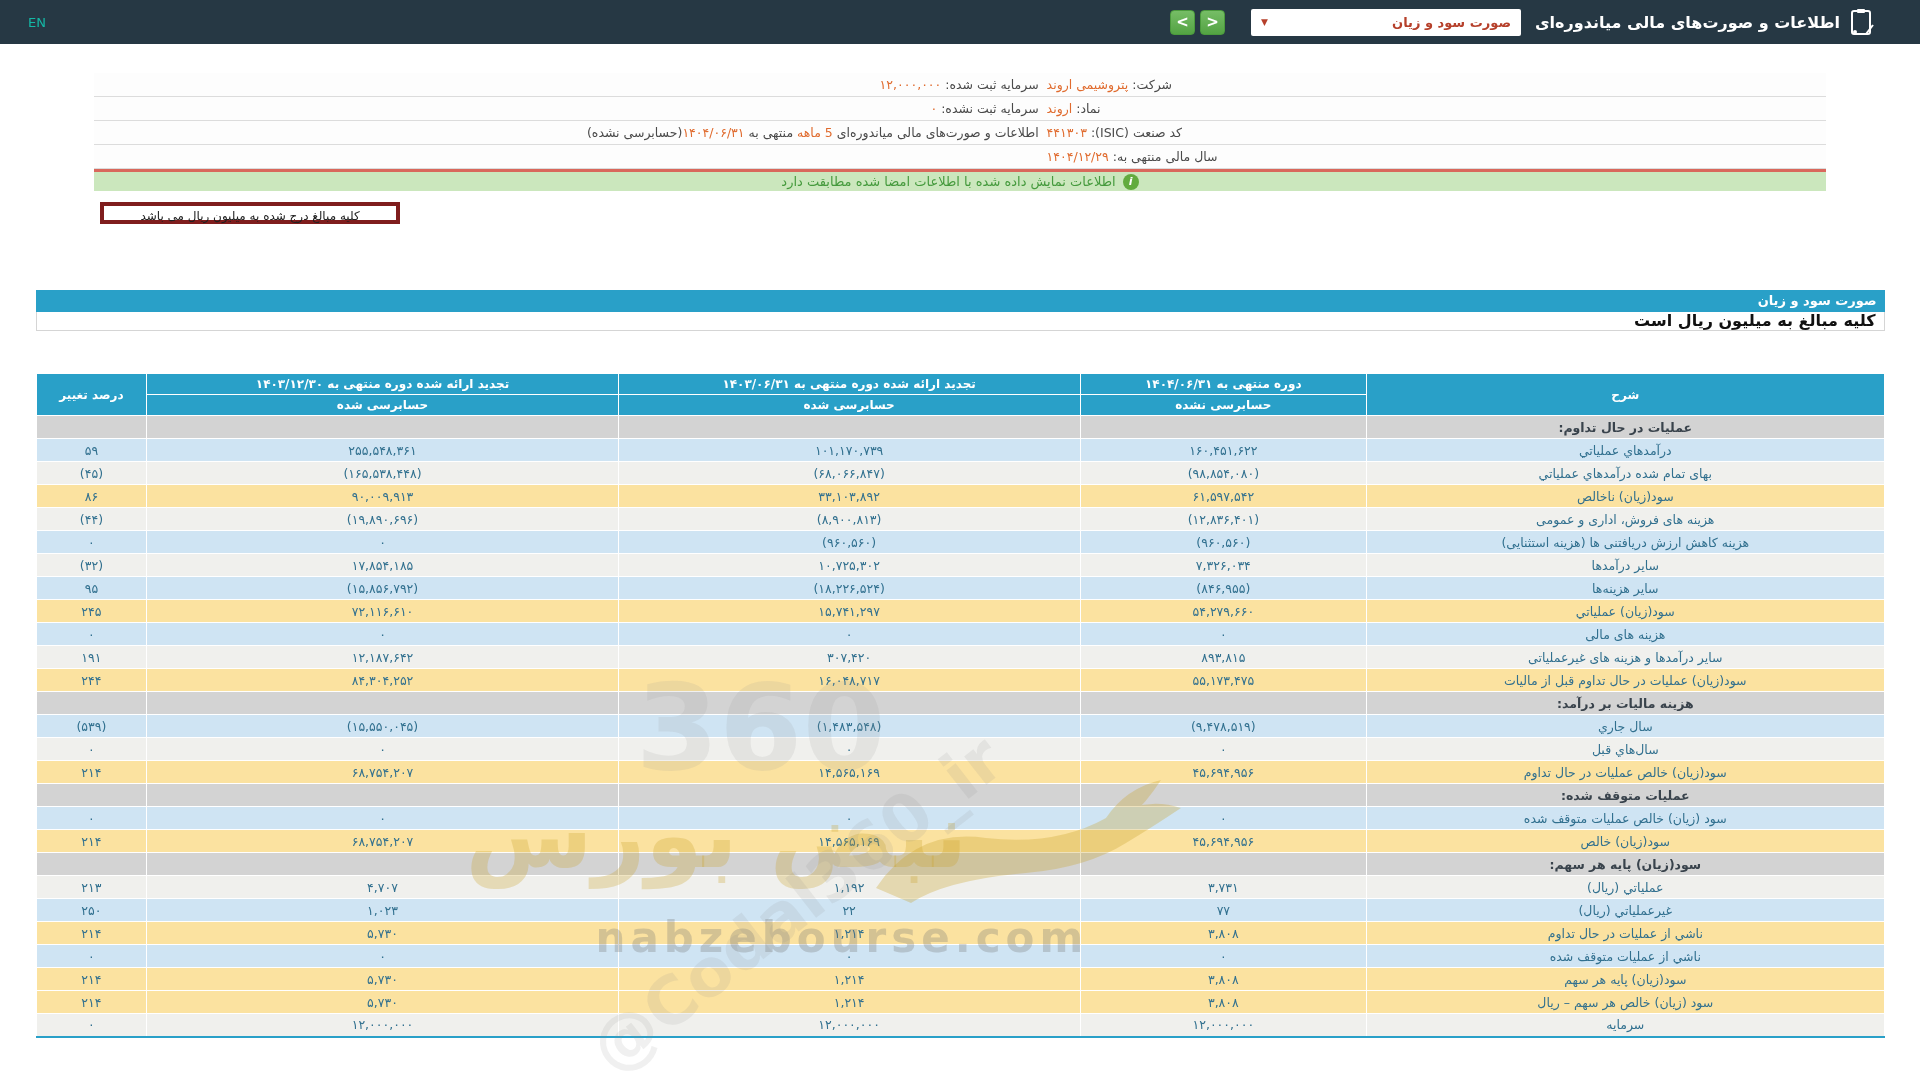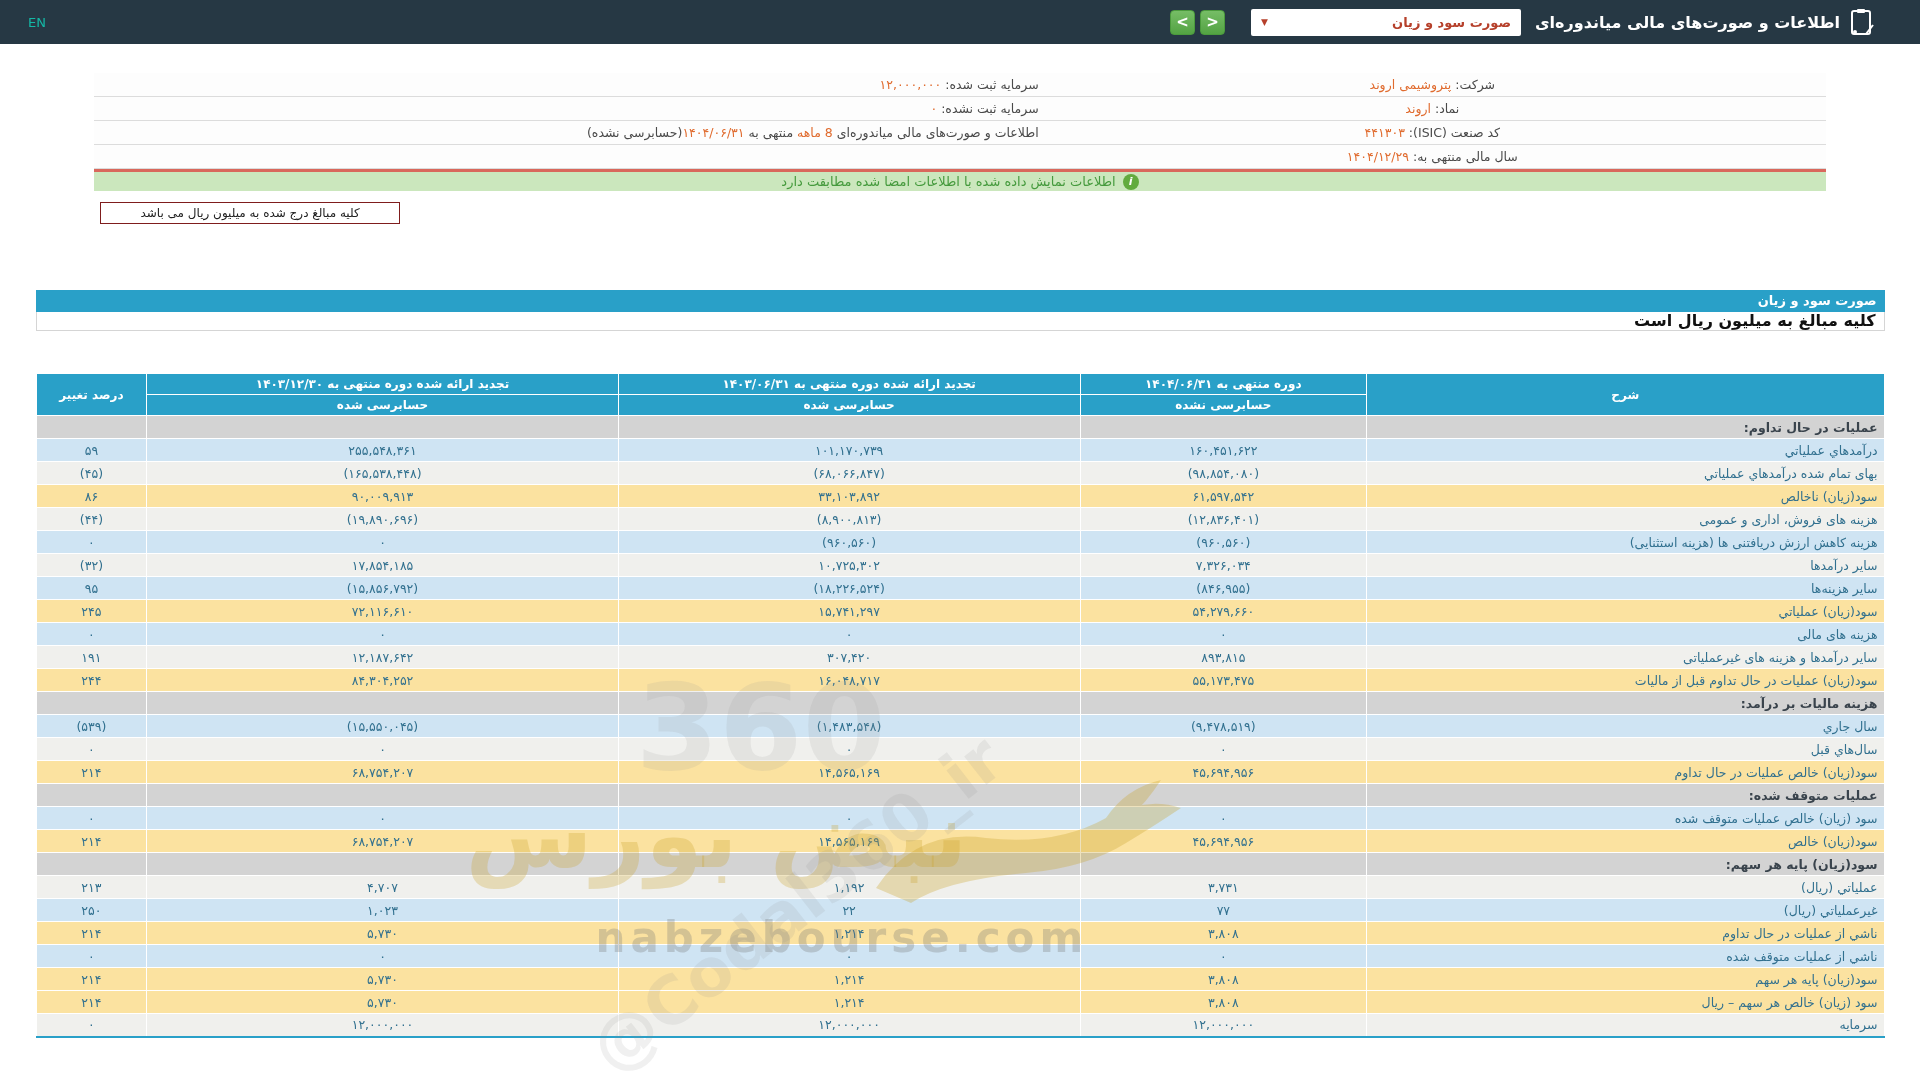--- a/index.html
+++ b/index.html
@@ -36,21 +36,21 @@
   }
   .en-link { margin-right: auto; color: #14b8a6; font-size: 13px; cursor: pointer; }
 
   
   .info-wrap { width: 1732px; margin: 29px auto 0; }
   .info-row {
     display: flex; height: 24px; align-items: center;
     border-bottom: 1px solid #dcdcdc; background: #fdfdfd;
     font-size: 12.5px;
   }
-  .info-cell-r { width: 45%; text-align: center; padding-right: 8px; }
+  .info-cell-r { width: 45%; text-align: left; padding-right: 8px; }
   .info-cell-l { width: 55%; text-align: right; padding-right: 8px; }
   .info-lbl { color: #4a4a4a; }
   .info-val { color: #e06b2e; padding-right: 4px; }
   .hl { color: #e06b2e; }
 
   .notice-bar {
     width: 1732px; margin: 0 auto;
     border-top: 3px solid #d9685c;
     background: #cbe7bd; height: 22px;
     display: flex; align-items: center; justify-content: center;
@@ -60,21 +60,21 @@
     width: 16px; height: 16px; border-radius: 50%;
     background: #62ab3e; color: #ffffff;
     font-size: 11px; font-weight: bold; font-style: italic;
     display: inline-flex; align-items: center; justify-content: center;
     margin-left: 7px;
   }
   .million-note-row { width: 1732px; margin: 11px auto 0; position: relative; height: 22px; }
   .million-note {
     position: absolute; left: 6px; top: 0;
     width: 300px; height: 22px; line-height: 20px;
-    border: 1px solid #7f1d1d; background: #ffffff;
+    border: 4px solid #7f1d1d; background: #ffffff;
     text-align: center; font-size: 12px; color: #222222;
   }
 
   
   .stmt-wrap { width: 1849px; margin: 66px auto 0; position: relative; }
   .stmt-title-bar {
     background: #29a0c8; color: #ffffff; height: 22px; line-height: 22px;
     font-size: 13px; font-weight: bold; padding-right: 8px;
   }
   .stmt-unit-row {
@@ -86,21 +86,21 @@
   table.stmt { width: 100%; border-collapse: collapse; margin-top: 42px; table-layout: fixed; }
   table.stmt th {
     background: #29a0c8; color: #ffffff; font-size: 12px; font-weight: bold;
     border: 1px solid #ffffff; text-align: center; height: 21px; padding: 0 4px;
   }
   table.stmt td {
     height: 23px; border: 1px solid #ffffff; font-size: 12.5px;
     color: #31708f; padding: 0 6px; white-space: nowrap; overflow: hidden;
   }
   table.stmt { border-bottom: 2px solid #29a0c8; }
-  td.lbl { text-align: right; }
+  td.lbl { text-align: center; }
   td.num { text-align: center; direction: ltr; }
   td.neg { color: #e0322c; }
   tr.blue td { background: #cfe4f3; }
   tr.plain td { background: #f0f0ed; }
   tr.yellow td { background: #fbe2a0; }
   tr.sec td { background: #d3d3d3; }
   tr.sec td.lbl { color: #39434c; font-weight: bold; }
 
   
   .watermark { position: absolute; inset: 0; pointer-events: none; z-index: 6; direction: ltr; margin-top: 48px; }
@@ -152,21 +152,21 @@
       <div class="info-row">
         <div class="info-cell-r"><span class="info-lbl">شرکت:</span><span class="info-val">پتروشیمی اروند</span></div>
         <div class="info-cell-l"><span class="info-lbl">سرمایه ثبت شده:</span><span class="info-val">۱۲,۰۰۰,۰۰۰</span></div>
       </div>
       <div class="info-row">
         <div class="info-cell-r"><span class="info-lbl">نماد:</span><span class="info-val">اروند</span></div>
         <div class="info-cell-l"><span class="info-lbl">سرمایه ثبت نشده:</span><span class="info-val">۰</span></div>
       </div>
       <div class="info-row">
         <div class="info-cell-r"><span class="info-lbl">کد صنعت (ISIC):</span><span class="info-val">۴۴۱۳۰۳</span></div>
-        <div class="info-cell-l"><span class="info-lbl">اطلاعات و صورت‌های مالی میاندوره‌ای </span><span class="hl">8 ماهه</span><span class="info-lbl"> منتهی به </span><span class="hl">۱۴۰۴/۰۶/۳۱</span><span class="info-lbl">(حسابرسی نشده)</span></div>
+        <div class="info-cell-l"><span class="info-lbl">اطلاعات و صورت‌های مالی میاندوره‌ای </span><span class="hl">5 ماهه</span><span class="info-lbl"> منتهی به </span><span class="hl">۱۴۰۴/۰۶/۳۱</span><span class="info-lbl">(حسابرسی نشده)</span></div>
       </div>
       <div class="info-row">
         <div class="info-cell-r"><span class="info-lbl">سال مالی منتهی به:</span><span class="info-val">۱۴۰۴/۱۲/۲۹</span></div>
       </div>
     </div>
 </div>
 
 <div class="notice-bar">
   <span class="notice-icon">i</span>
   <span>اطلاعات نمایش داده شده با اطلاعات امضا شده مطابقت دارد</span>

